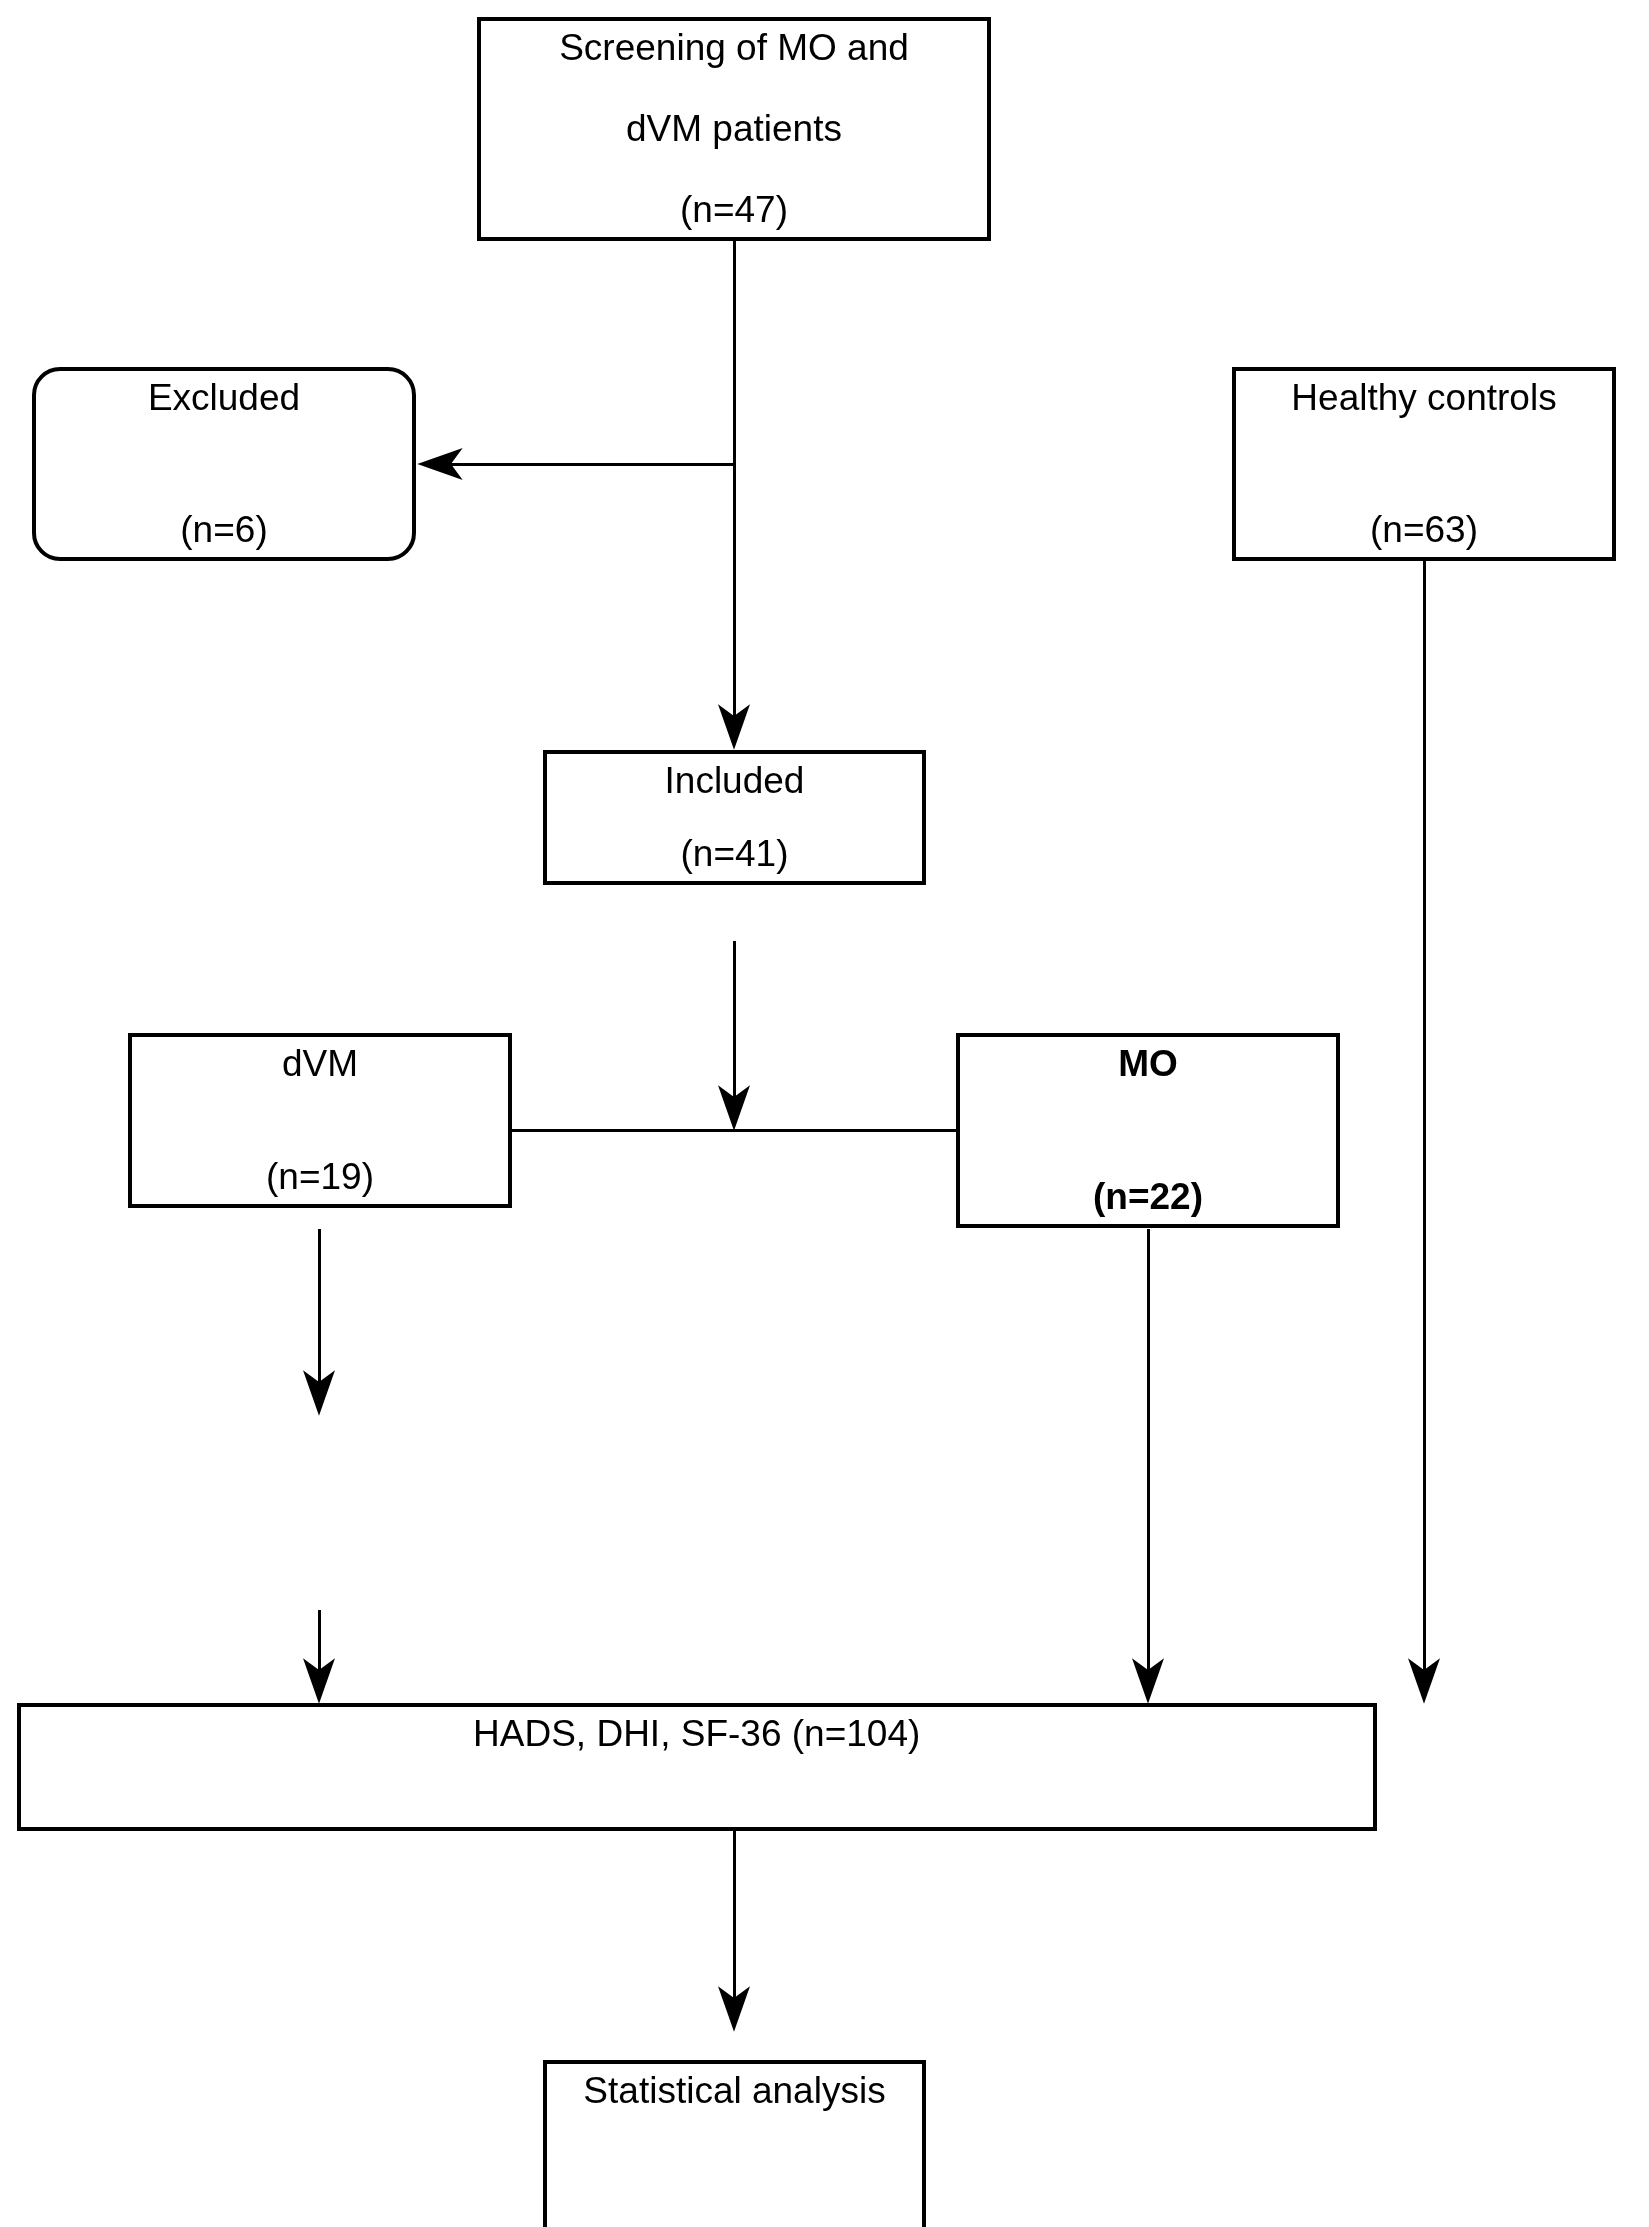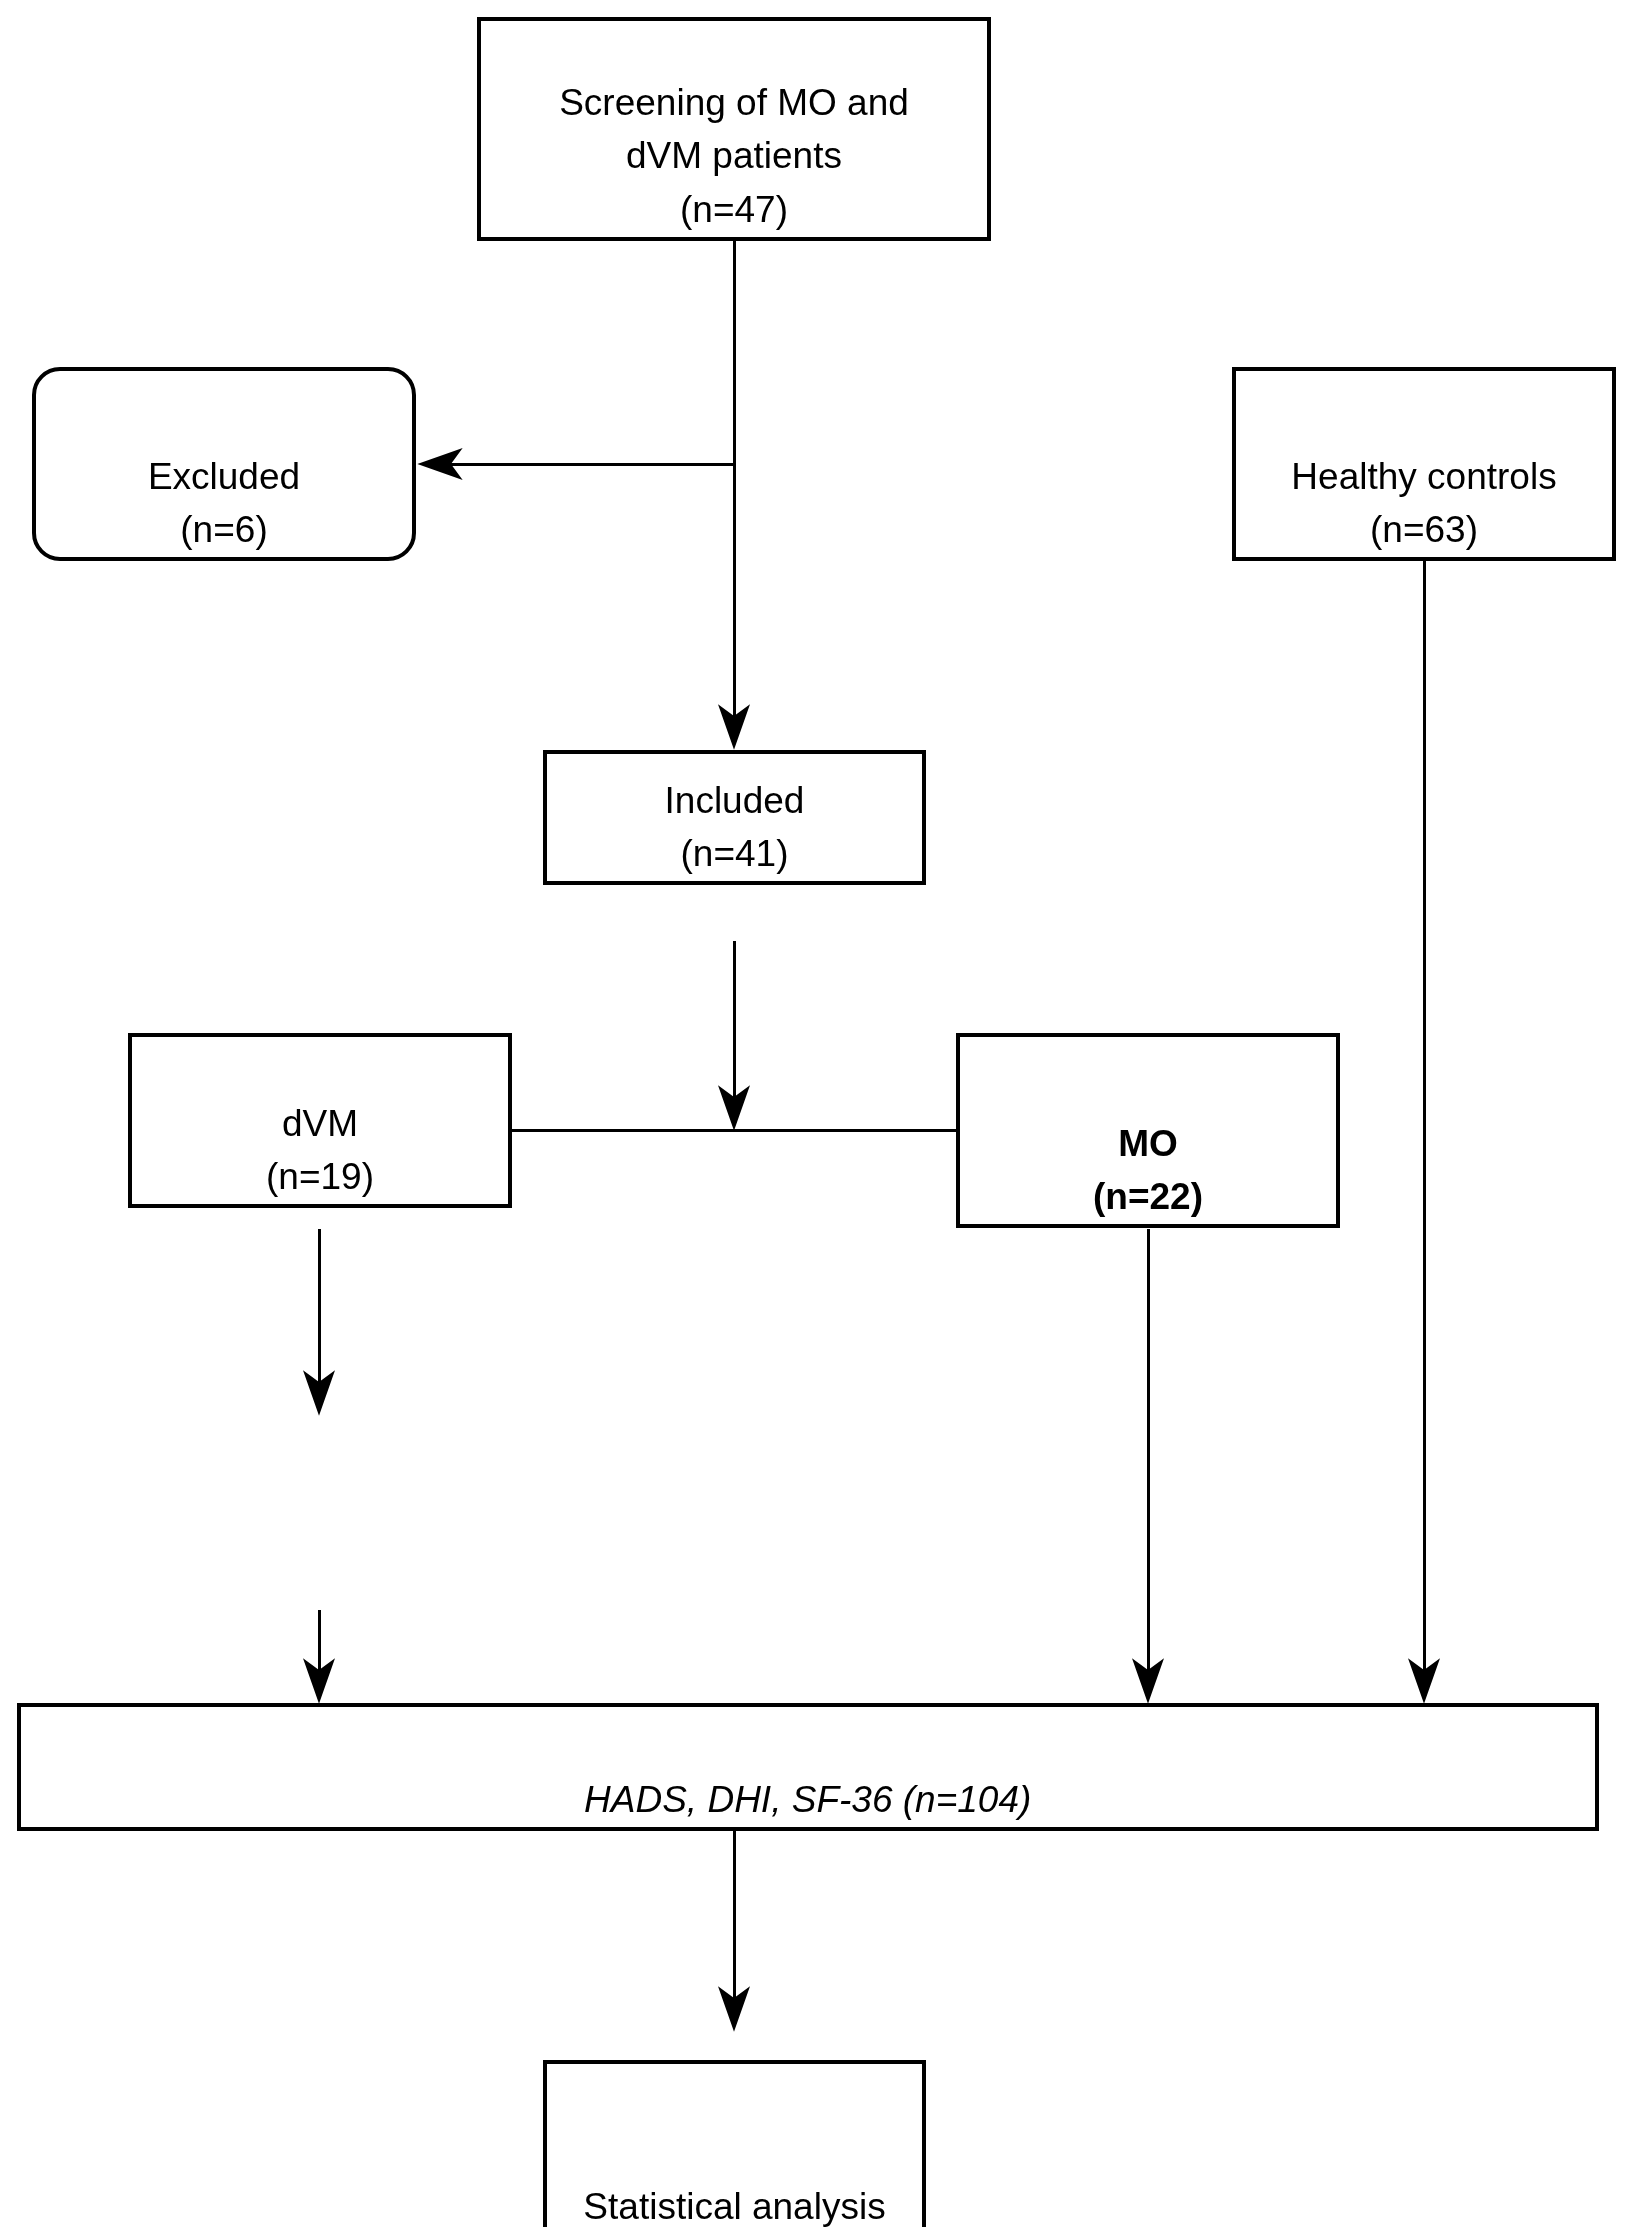--- a/index.html
+++ b/index.html
@@ -17,21 +17,21 @@
     overflow: hidden;
   }
   .box {
     position: absolute;
     box-sizing: border-box;
     border: 4.3px solid #000000;
     background: #ffffff;
     display: flex;
     flex-direction: column;
     align-items: center;
-    justify-content: flex-end;
+    justify-content: space-between;
     text-align: center;
     font-size: 37px;
     line-height: 1.45;
   }
   .box span { display: block; white-space: nowrap; }
   .vline, .hline {
     position: absolute;
     background: #000000;
   }
   .vline { width: 2.7px; }
@@ -72,21 +72,21 @@
     <span>dVM</span>
     <span>(n=19)</span>
   </div>
 
   <div class="box" style="left:956px; top:1033px; width:384px; height:195px;font-weight:bold;">
     <span>MO</span>
     <span>(n=22)</span>
   </div>
 
 
-  <div class="box" style="left:16.7px; top:1703px; width:1582px; height:128px;font-style:italic;">
+  <div class="box" style="left:16.7px; top:1703px; width:1360px; height:128px;">
     <span>HADS, DHI, SF-36 (n=104)</span>
   </div>
 
   <div class="box" style="left:543px; top:2032px; width:383px; height:178px;margin-top:28px;">
     <span>Statistical analysis</span>
   </div>
 
   <div class="vline" style="left:733px; top:241px; height:475px;"></div>
   <div class="arrow" style="left:718px; top:704px;">
     <svg width="32" height="46" viewBox="0 0 60 85">

